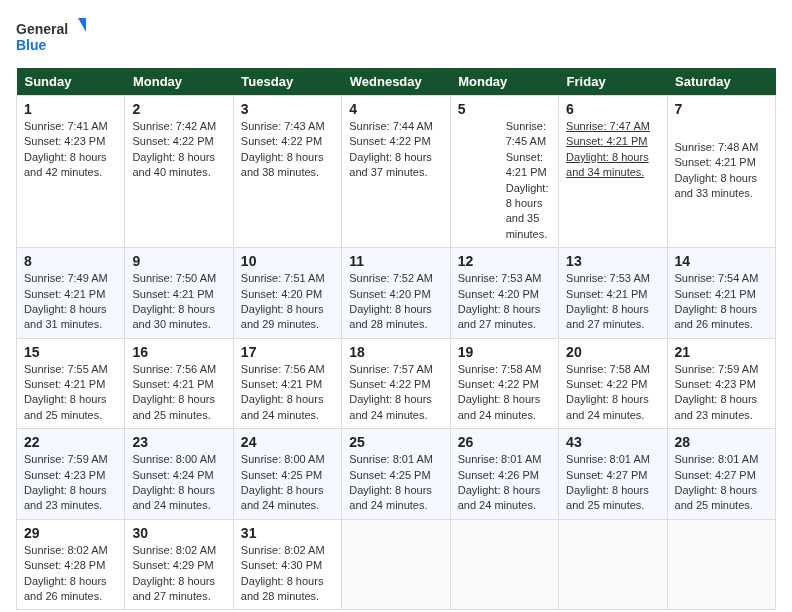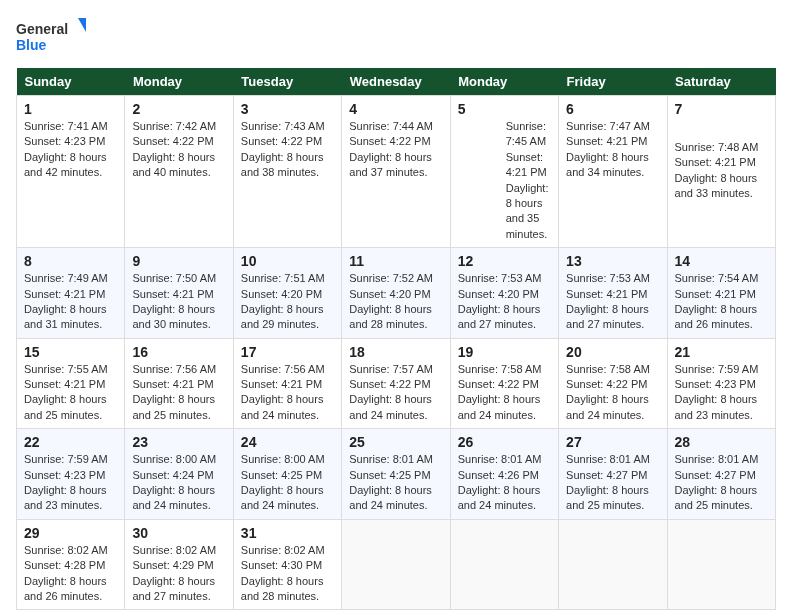--- a/index.html
+++ b/index.html
@@ -136,21 +136,21 @@
         </td>
         <td>
           <span class="day-num">5</span>
           <div class="day-info" style="white-space: pre-line; margin-left: 48px;">Sunrise: 7:45 AM
 Sunset: 4:21 PM
 Daylight: 8 hours
 and 35 minutes.</div>
         </td>
         <td>
           <span class="day-num">6</span>
-          <div class="day-info" style="white-space: pre-line;">Sunrise: 7:47 AM
+          <div class="day-info" style="white-space: pre-line; text-decoration: underline;">Sunrise: 7:47 AM
 Sunset: 4:21 PM
 Daylight: 8 hours
 and 34 minutes.</div>
         </td>
         <td>
           <span class="day-num">7</span>
           <div class="day-info" style="white-space: pre-line; margin-top: 23px;">Sunrise: 7:48 AM
 Sunset: 4:21 PM
 Daylight: 8 hours
 and 33 minutes.</div>
@@ -288,21 +288,21 @@
 and 24 minutes.</div>
         </td>
         <td>
           <span class="day-num">26</span>
           <div class="day-info" style="white-space: pre-line;">Sunrise: 8:01 AM
 Sunset: 4:26 PM
 Daylight: 8 hours
 and 24 minutes.</div>
         </td>
         <td>
-          <span class="day-num">27</span>
+          <span class="day-num">43</span>
           <div class="day-info" style="white-space: pre-line;">Sunrise: 8:01 AM
 Sunset: 4:27 PM
 Daylight: 8 hours
 and 25 minutes.</div>
         </td>
         <td>
           <span class="day-num">28</span>
           <div class="day-info" style="white-space: pre-line;">Sunrise: 8:01 AM
 Sunset: 4:27 PM
 Daylight: 8 hours

